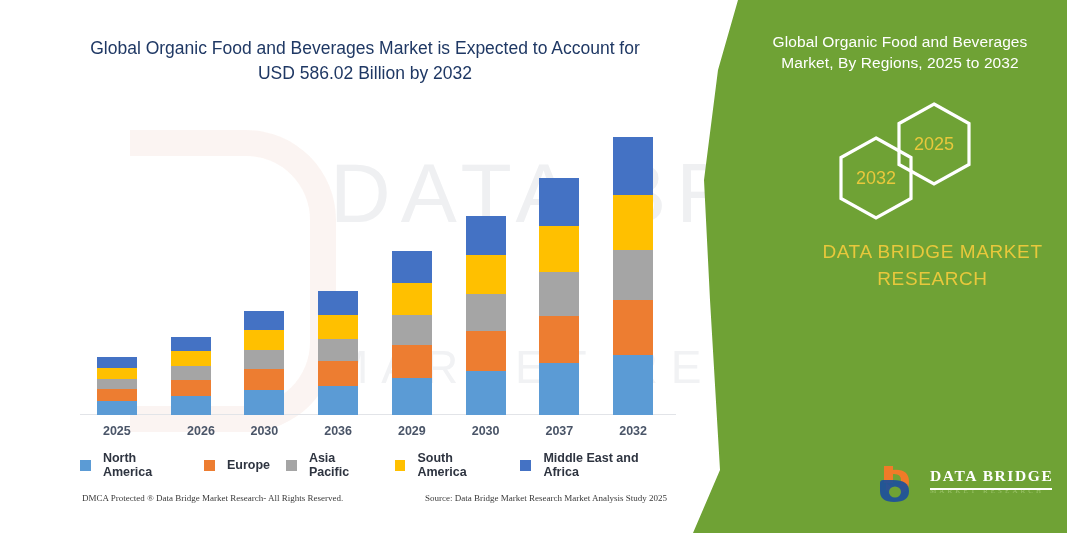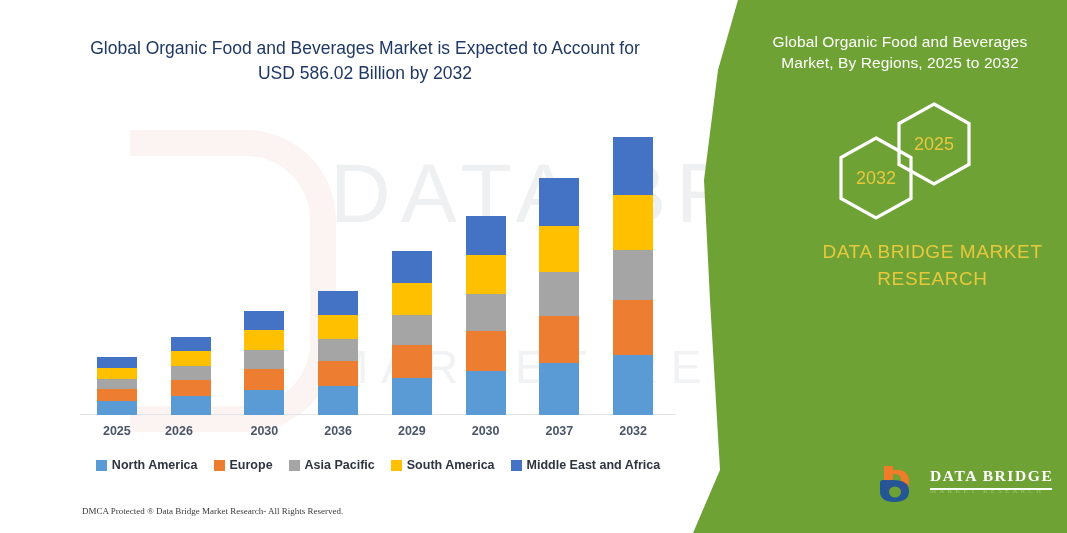--- a/index.html
+++ b/index.html
@@ -59,26 +59,26 @@
      background:#E2E4E8;}
   .bar{position:absolute;bottom:0;width:40px;}
   .seg{width:100%;}
   .xlabels{position:absolute;left:80px;top:424px;width:590px;height:20px;}
   .xlab{position:absolute;width:60px;text-align:center;color:#4A5568;
      font-size:12.5px;font-weight:700;}
 
   
   #legend{position:absolute;left:80px;top:455px;width:596px;height:20px;
      display:flex;justify-content:center;align-items:center;gap:16px;}
-  .lg-item{display:flex;align-items:center;gap:5px;}
+  .lg-item{display:flex;align-items:center;gap:12px;}
   .lg-sw{width:11px;height:11px;display:block;}
   .lg-tx{color:#2E3440;font-size:12.5px;font-weight:700;}
 
   
-  #footer{position:absolute;left:0;top:506px;width:700px;height:20px;
+  #footer{position:absolute;left:0;top:493px;width:700px;height:20px;
      font-family:"Liberation Serif",serif;font-size:9px;color:#3A3A3A;}
   #foot-left{position:absolute;left:82px;top:0;}
   #foot-right{position:absolute;left:425px;top:0;}
 </style>
 </head>
 <body>
 
 <div id="root">
 
   <div id="watermark">
@@ -143,21 +143,21 @@
       <div class="bar" style="left: 533.125px;">
         <div class="seg" style="height: 58px; background: rgb(68, 114, 196);"></div>
         <div class="seg" style="height: 55px; background: rgb(255, 192, 0);"></div>
         <div class="seg" style="height: 50px; background: rgb(165, 165, 165);"></div>
         <div class="seg" style="height: 55px; background: rgb(237, 125, 49);"></div>
         <div class="seg" style="height: 60px; background: rgb(91, 155, 213);"></div>
       </div>
     </div>
   <div class="xlabels">
       <div class="xlab" style="left: 6.875px;">2025</div>
-      <div class="xlab" style="left: 69px;">2026</div>
+      <div class="xlab" style="left: 91px;">2026</div>
       <div class="xlab" style="left: 154.375px;">2030</div>
       <div class="xlab" style="left: 228.125px;">2036</div>
       <div class="xlab" style="left: 301.875px;">2029</div>
       <div class="xlab" style="left: 375.625px;">2030</div>
       <div class="xlab" style="left: 449.375px;">2037</div>
       <div class="xlab" style="left: 523.125px;">2032</div>
     </div>
   <div id="legend">
       <div class="lg-item">
         <span class="lg-sw" style="background: rgb(91, 155, 213);"></span>
@@ -176,20 +176,21 @@
         <span class="lg-tx">South America</span>
       </div>
       <div class="lg-item">
         <span class="lg-sw" style="background: rgb(68, 114, 196);"></span>
         <span class="lg-tx">Middle East and Africa</span>
       </div>
     </div>
 
   <div id="footer">
     <div id="foot-left">DMCA Protected ® Data Bridge Market Research-  All Rights Reserved.</div>
+    <div id="foot-right">Source: Data Bridge Market Research  Market Analysis Study 2025</div>
   </div>
 
   <div id="green-panel"></div>
 
   <div id="green-title">Global Organic Food and Beverages Market, By Regions, 2025 to 2032</div>
 
   <div class="hex" id="hex-2032">
     <svg width="76" height="86" viewBox="0 0 76 86" aria-hidden="true">
       <polygon points="38,3 73,22.5 73,63.5 38,83 3,63.5 3,22.5" fill="none" stroke="#ffffff" stroke-width="3.2"></polygon>
     </svg>

